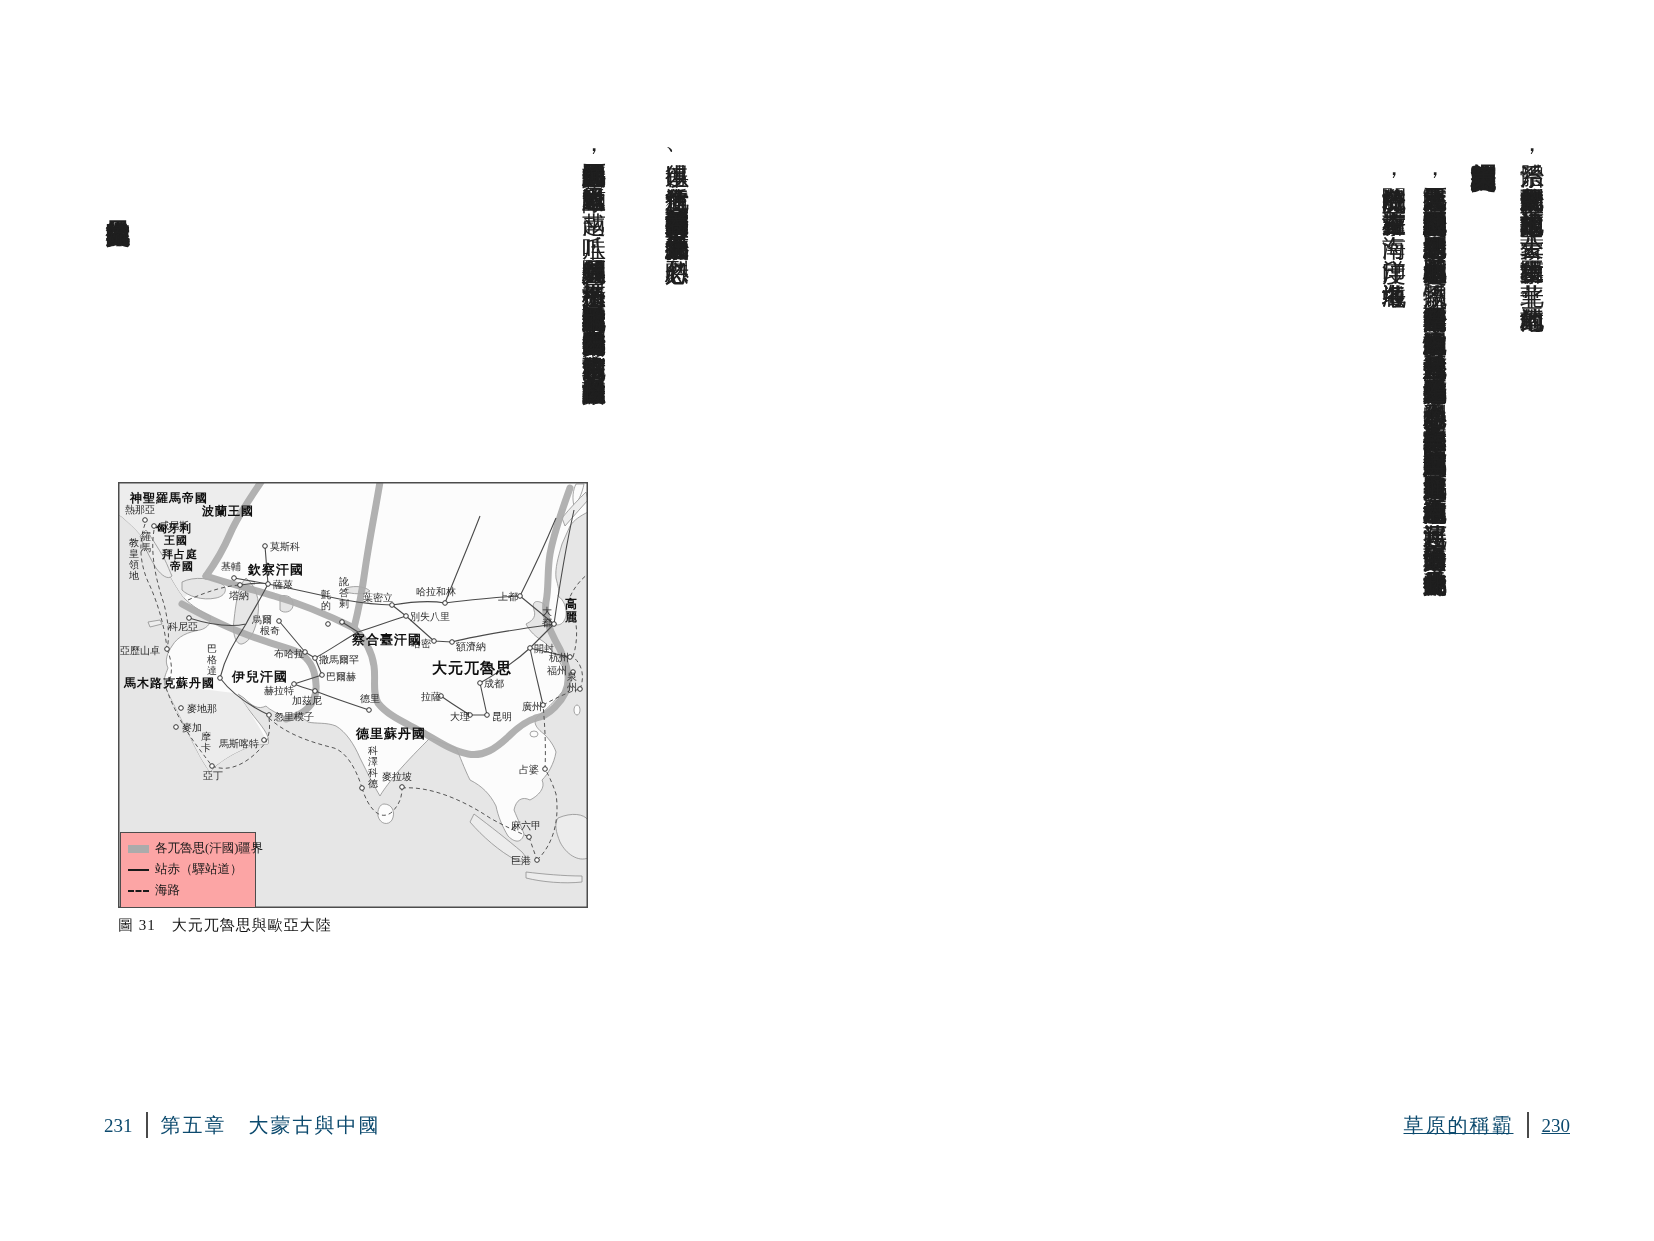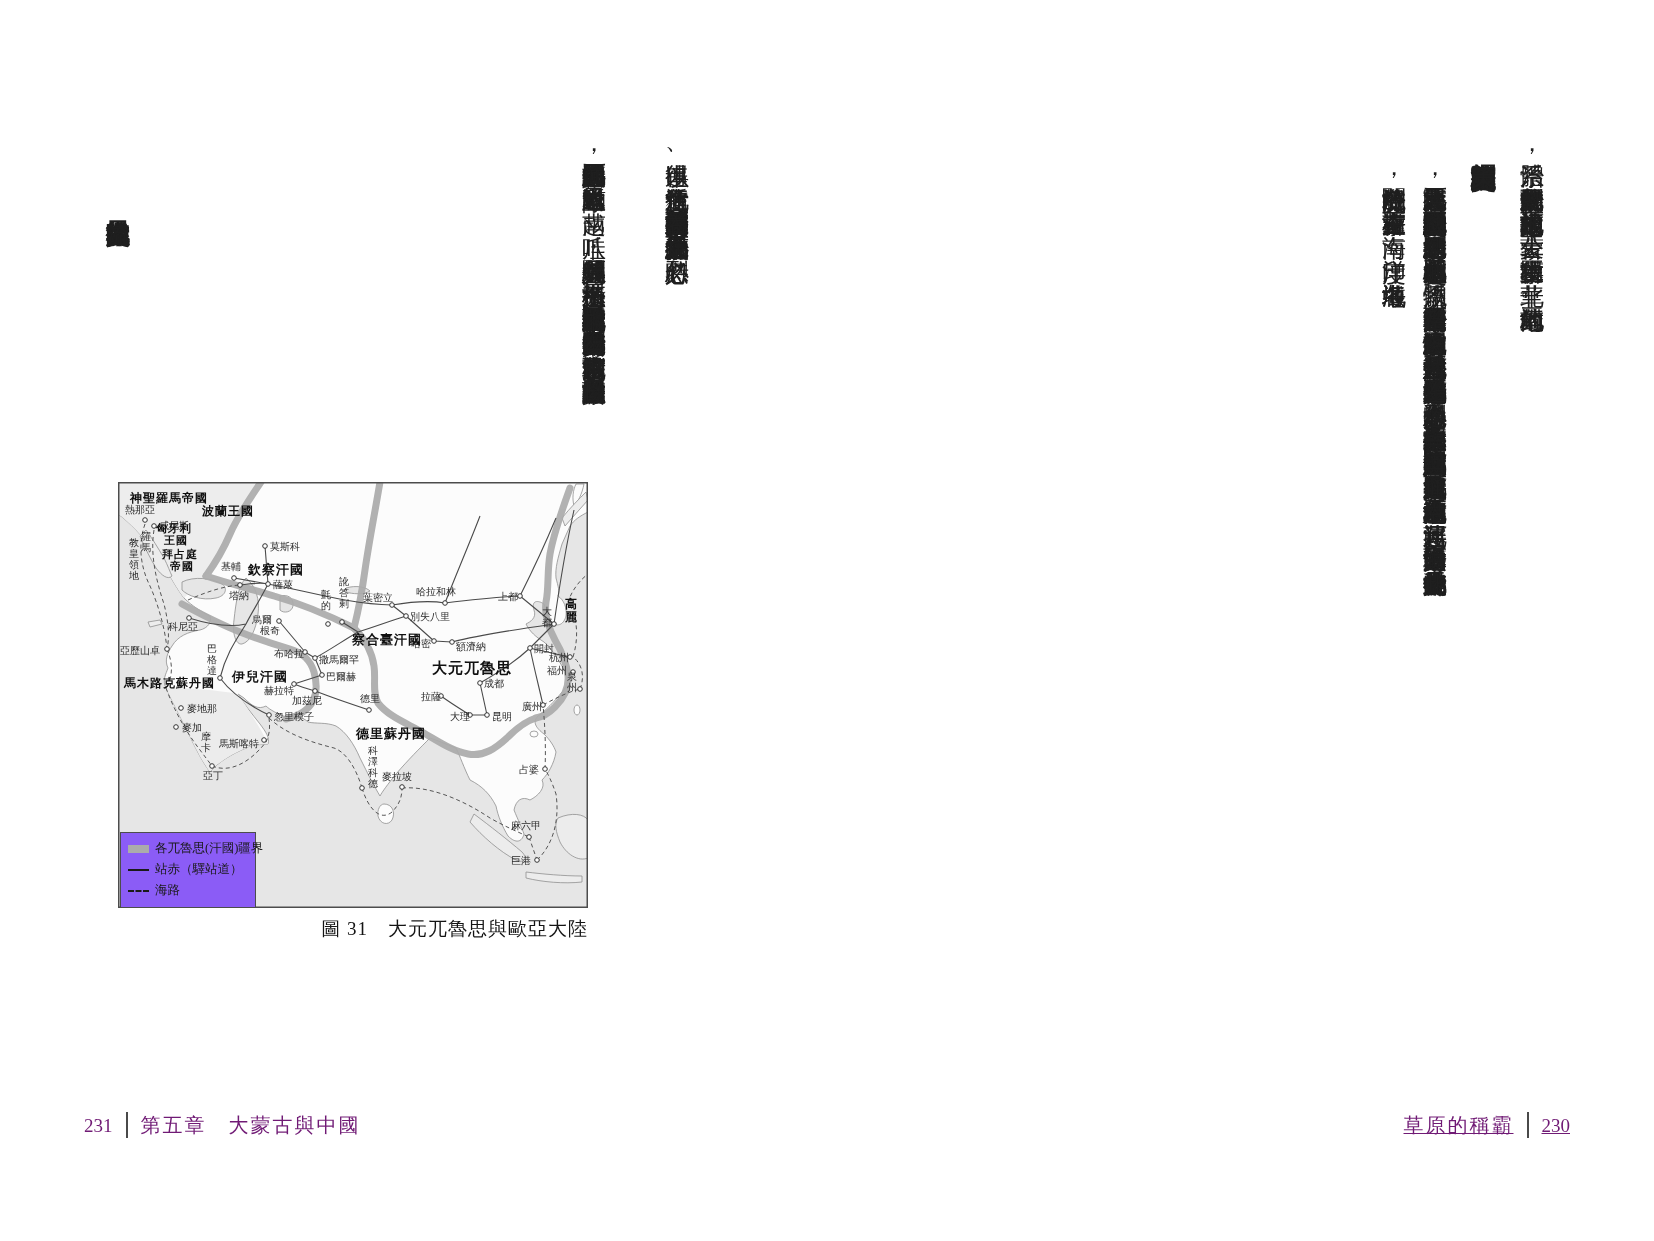--- a/index.html
+++ b/index.html
@@ -26,32 +26,32 @@
   #lp-next-heading{
     top:202px;left:103px;font-size:24px;font-weight:bold;line-height:30px;
   }
   #map-wrap{position:absolute;left:118px;top:482px;width:470px;height:426px;}
   #map-svg{display:block;width:470px;height:426px;}
   #map-svg text{font-family:"Liberation Serif","DejaVu Serif",serif;}
   #map-svg text.city{font-size:10px;fill:#2a2a2a;}
   #map-svg text.state{font-weight:bold;fill:#101010;letter-spacing:1px;}
   #map-legend{
     position:absolute;left:120px;top:832px;width:136px;box-sizing:border-box;
-    background:#8b5cf6;border:1.5px solid #4c4c4c;padding:5px 7px 6px 7px;
+    background:#fca5a5;border:1.5px solid #4c4c4c;padding:5px 7px 6px 7px;
   }
   .legend-row{display:flex;align-items:center;height:21px;font-size:12.5px;color:#1a1a1a;white-space:nowrap;}
   .legend-swatch{display:inline-block;width:21px;margin-right:6px;flex:0 0 auto;}
   .sw-band{height:8px;background:#ababab;}
   .sw-line{height:0;border-top:2px solid #1a1a1a;}
   .sw-dash{height:0;border-top:2px dashed #1a1a1a;}
   #map-caption{
-    position:absolute;left:118px;top:916px;width:470px;text-align:right;
-    font-size:19px;color:#141414;letter-spacing:1px;
-  }
-  .footer{position:absolute;top:1112px;font-size:19px;color:#701a75;white-space:nowrap;}
+    position:absolute;left:118px;top:916px;width:470px;text-align:left;
+    font-size:15px;color:#141414;letter-spacing:1px;
+  }
+  .footer{position:absolute;top:1112px;font-size:19px;color:#0c4a6e;white-space:nowrap;margin-left:20px;}
   #footer-left{left:84px;}
   #footer-right{right:84px;text-align:right;text-decoration:underline;}
   .footer .divider{
     display:inline-block;width:2px;height:26px;background:#4a4a4a;
     margin:0 13px;vertical-align:-6px;
   }
   .footer .chapter{font-size:20px;letter-spacing:2px;}
   .footer .pnum{font-size:19px;}
 </style>
 </head>

